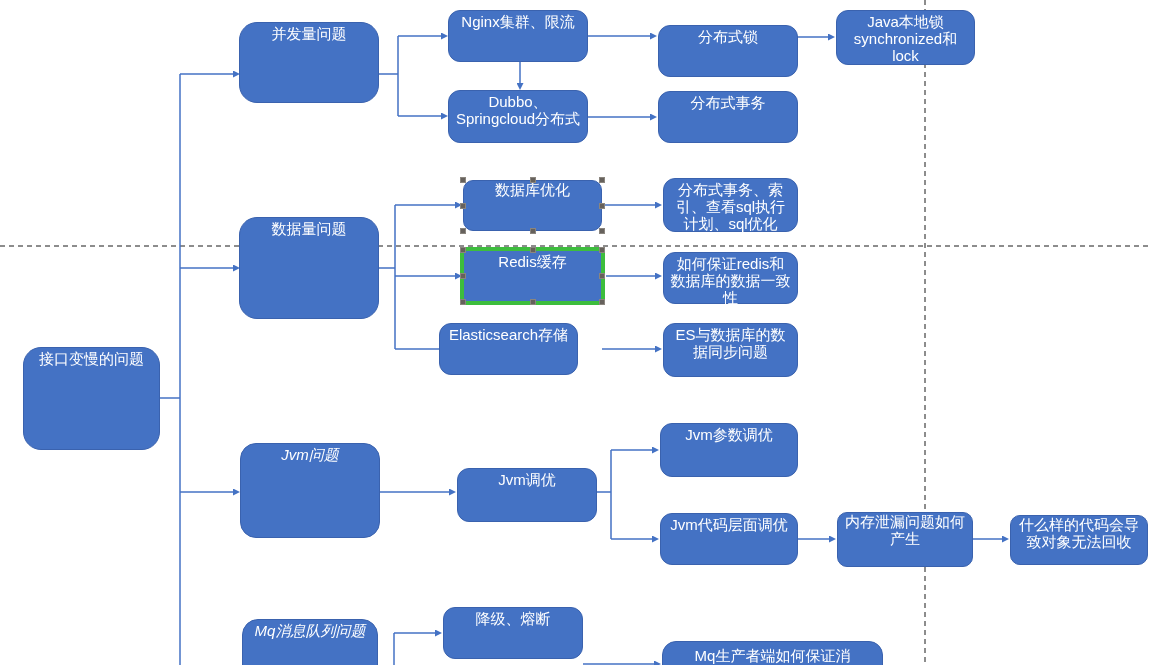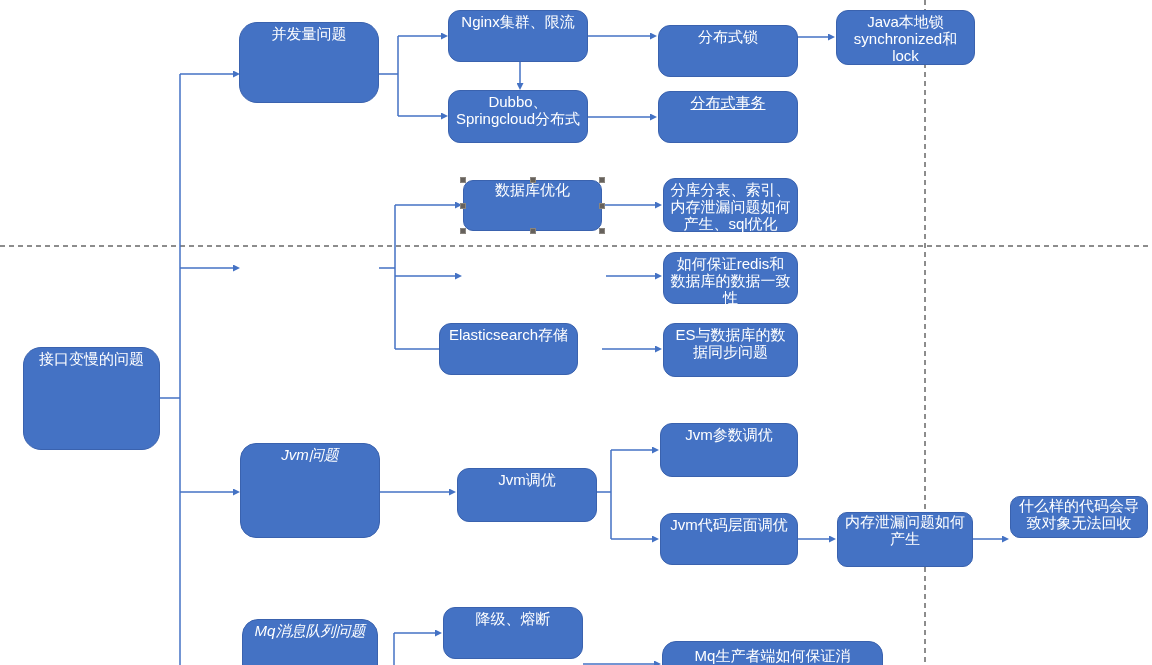--- a/index.html
+++ b/index.html
@@ -88,37 +88,51 @@
   </div>
   <div class="node r12" style="left:448px;top:90px;width:140px;height:53px;">
     <span class="lbl">Dubbo、Springcloud分布式</span>
   </div>
   <div class="node r12" style="left:658px;top:25px;width:140px;height:52px;">
     <span class="lbl">分布式锁</span>
   </div>
   <div class="node r12" style="left:836px;top:10px;width:139px;height:55px;">
     <span class="lbl">Java本地锁synchronized和lock</span>
   </div>
-  <div class="node r12" style="left:658px;top:91px;width:140px;height:52px;text-decoration:underline;">
+  <div class="node r12" style="left:658px;top:91px;width:140px;height:52px;">
     <span class="lbl">分布式事务</span>
   </div>
 
+  <div class="node r18" style="left:239px;top:217px;width:140px;height:102px;">
+    <span class="lbl">数据量问题</span>
+  </div>
   <div class="node r10" style="left:463px;top:180px;width:139px;height:51px;">
     <span class="lbl">数据库优化</span>
     <span class="handle h-nw"></span>
     <span class="handle h-n"></span>
     <span class="handle h-ne"></span>
     <span class="handle h-w"></span>
     <span class="handle h-e"></span>
     <span class="handle h-sw"></span>
     <span class="handle h-s"></span>
     <span class="handle h-se"></span>
   </div>
   <div class="node r12" style="left:663px;top:178px;width:135px;height:54px;">
-    <span class="lbl">分库分表、索引、内存泄漏问题如何产生、sql优化</span>
+    <span class="lbl">分布式事务、索引、查看sql执行计划、sql优化</span>
+  </div>
+  <div class="node r2 highlighted" style="left:463px;top:250px;width:139px;height:52px;">
+    <span class="lbl">Redis缓存</span>
+    <span class="handle h-nw"></span>
+    <span class="handle h-n"></span>
+    <span class="handle h-ne"></span>
+    <span class="handle h-w"></span>
+    <span class="handle h-e"></span>
+    <span class="handle h-sw"></span>
+    <span class="handle h-s"></span>
+    <span class="handle h-se"></span>
   </div>
   <div class="node r12" style="left:663px;top:252px;width:135px;height:52px;">
     <span class="lbl">如何保证redis和数据库的数据一致性</span>
   </div>
   <div class="node r12" style="left:439px;top:323px;width:139px;height:52px;">
     <span class="lbl">Elasticsearch存储</span>
   </div>
   <div class="node r12" style="left:663px;top:323px;width:135px;height:54px;">
     <span class="lbl">ES与数据库的数据同步问题</span>
   </div>
@@ -131,21 +145,21 @@
   </div>
   <div class="node r12" style="left:660px;top:423px;width:138px;height:54px;">
     <span class="lbl">Jvm参数调优</span>
   </div>
   <div class="node r12" style="left:660px;top:513px;width:138px;height:52px;">
     <span class="lbl">Jvm代码层面调优</span>
   </div>
   <div class="node r10" style="left:837px;top:512px;width:136px;height:55px;">
     <span class="lbl">内存泄漏问题如何产生</span>
   </div>
-  <div class="node r10" style="left:1010px;top:496px;width:138px;height:42px;">
+  <div class="node r10" style="left:1010px;top:515px;width:138px;height:50px;">
     <span class="lbl">什么样的代码会导致对象无法回收</span>
   </div>
 
   <div class="node r16" style="left:242px;top:619px;width:136px;height:100px;">
     <span class="lbl">Mq消息队列问题</span>
   </div>
   <div class="node r12" style="left:443px;top:607px;width:140px;height:52px;">
     <span class="lbl">降级、熔断</span>
   </div>
   <div class="node r14 align-top" style="left:662px;top:641px;width:221px;height:60px;">

